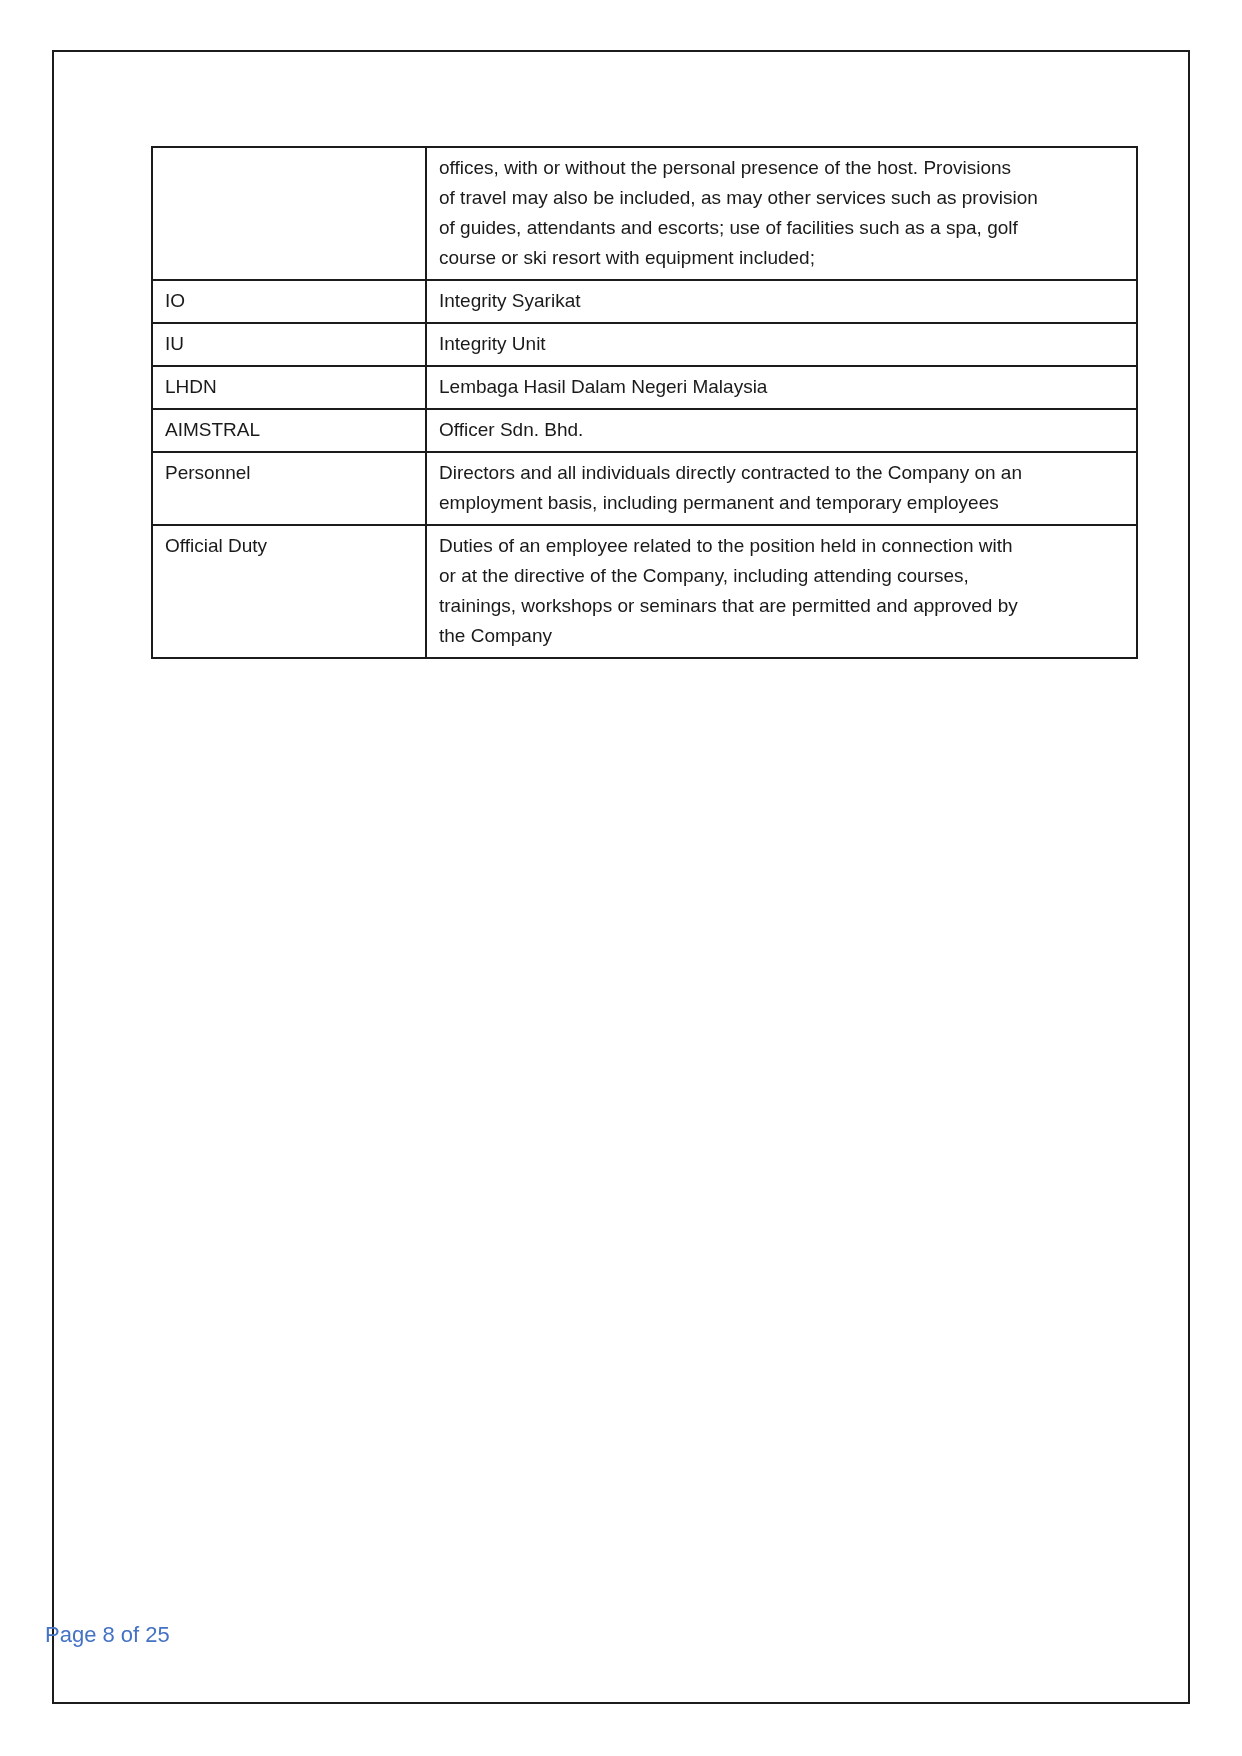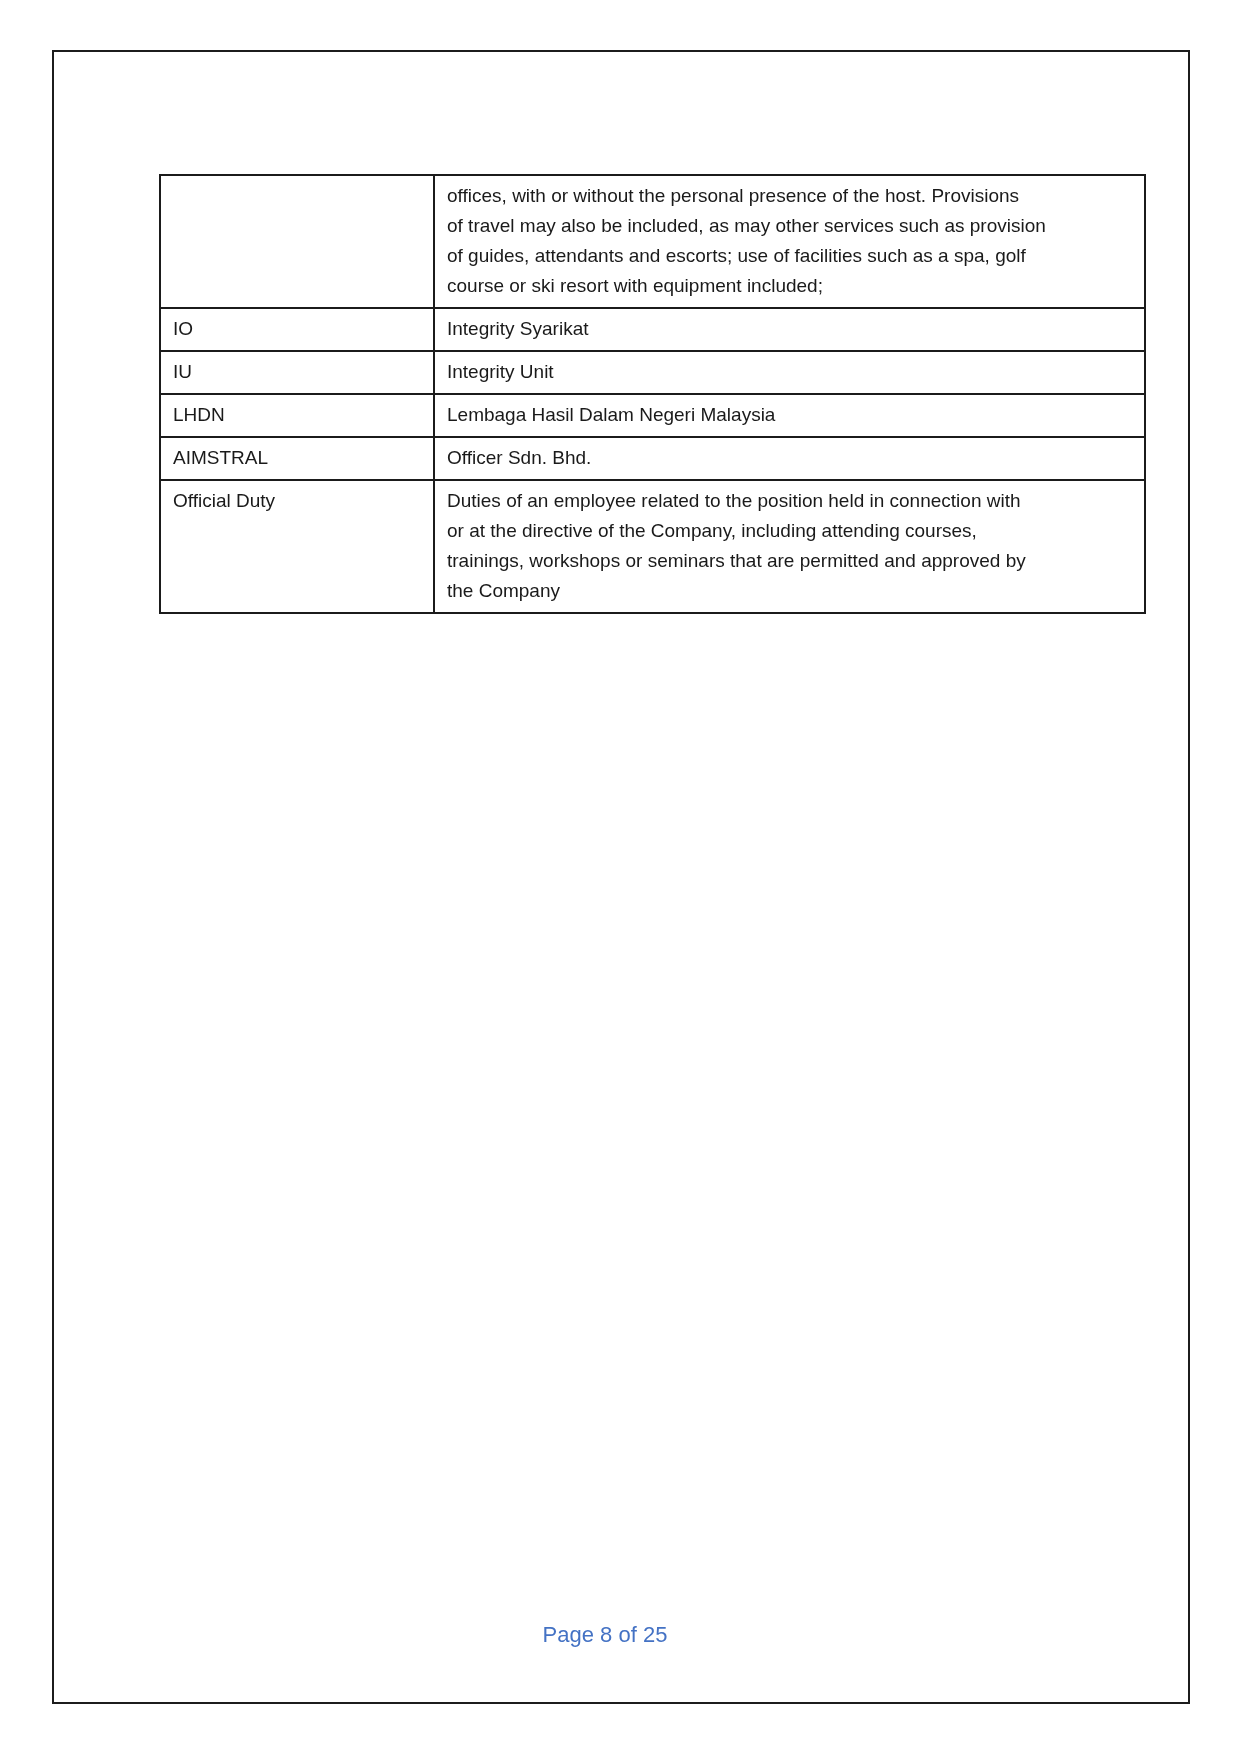--- a/index.html
+++ b/index.html
@@ -20,50 +20,48 @@
     left: 52px;
     top: 50px;
     width: 1138px;
     height: 1654px;
     border: 2px solid #1c1c1c;
     box-sizing: border-box;
     background: #ffffff;
   }
   table.glossary {
     position: absolute;
-    left: 159px;
+    left: 151px;
     top: 146px;
     width: 941px;
     border-collapse: collapse;
     table-layout: fixed;
     background: #ffffff;
-    margin-top: 28px;
   }
   table.glossary td {
     border: 2px solid #1b1b1b;
     vertical-align: top;
     font-size: 19px;
     line-height: 30px;
     padding: 5px 8px 6px 12px;
     white-space: pre-line;
     overflow: hidden;
   }
   td.term-col {
     width: 252px;
     font-weight: normal;
   }
   td.def-col {
     width: 689px;
   }
   .footer-pagenum {
     position: absolute;
-    left: 36px;
+    left: 45px;
     top: 1620px;
     width: 1138px;
-    text-align: center;
     font-size: 22px;
     line-height: 30px;
     color: #4472c4;
   }
 </style>
 </head>
 <body>
 
 <div class="page-border"></div>
 
@@ -86,20 +84,25 @@
     </tr>
     <tr>
       <td class="term-col">LHDN</td>
       <td class="def-col">Lembaga Hasil Dalam Negeri Malaysia</td>
     </tr>
     <tr>
       <td class="term-col">AIMSTRAL</td>
       <td class="def-col">Officer Sdn. Bhd.</td>
     </tr>
     <tr>
+      <td class="term-col">Personnel</td>
+      <td class="def-col">Directors and all individuals directly contracted to the Company on an
+employment basis, including permanent and temporary employees</td>
+    </tr>
+    <tr>
       <td class="term-col">Official Duty</td>
       <td class="def-col">Duties of an employee related to the position held in connection with
 or at the directive of the Company, including attending courses,
 trainings, workshops or seminars that are permitted and approved by
 the Company</td>
     </tr>
   </tbody>
 </table>
 
 <div class="footer-pagenum">Page 8 of 25</div>

